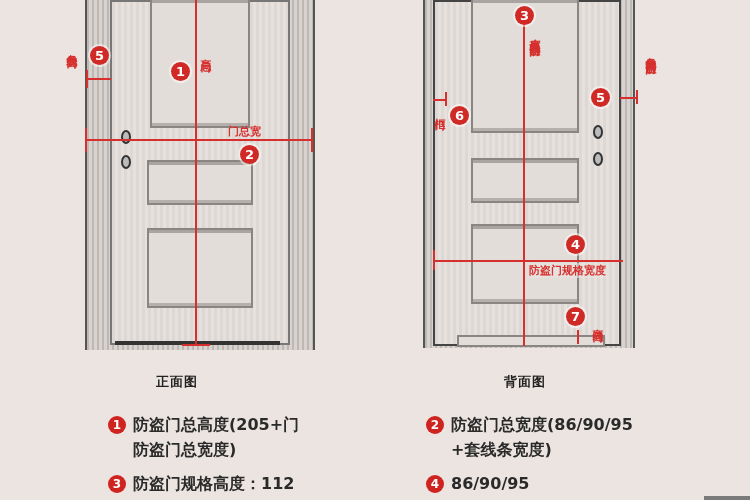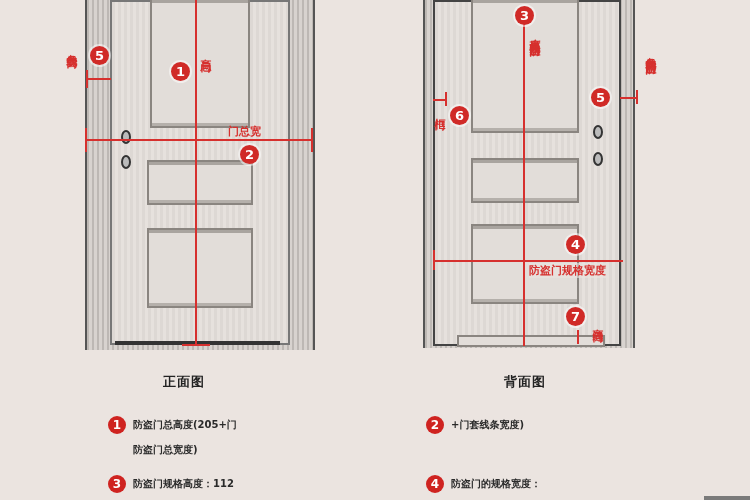--- a/index.html
+++ b/index.html
@@ -9,21 +9,21 @@
   .panel { position:absolute; border:2px solid #8a8580; box-shadow: inset 0 3px 0 #a9a49f, inset 0 -3px 0 #b5b0ab; background:#e2ddd9; box-sizing:border-box; }
   .rline-v { position:absolute; width:2px; background:#d6302e; }
   .rline-h { position:absolute; height:2px; background:#d6302e; }
   .badge { position:absolute; width:19px; height:19px; border-radius:50%; background:#d02a27; color:#fff; font-weight:bold; font-size:13px; line-height:19px; text-align:center; font-family:"DejaVu Sans", sans-serif; box-shadow:0 0 0 2px rgba(255,255,255,0.5); }
   .vlabel { position:absolute; color:#d6302e; font-size:11px; font-weight:bold; writing-mode:vertical-rl; text-orientation:upright; letter-spacing:-1px; line-height:12px; }
   .hlabel { position:absolute; color:#d6302e; font-size:11px; font-weight:bold; white-space:nowrap; }
   .knob { position:absolute; width:10px; height:14px; border:2px solid #333; border-radius:50%; box-sizing:border-box; background:#bbb; }
   .caption { position:absolute; font-size:13px; font-weight:bold; color:#222; letter-spacing:1px; }
   .legend-item { position:absolute; display:flex; align-items:flex-start; }
   .legend-num { width:18px; height:18px; border-radius:50%; background:#cf2320; color:#fff; font-weight:bold; font-size:12px; text-align:center; line-height:18px; margin-right:7px; flex:none; }
-  .legend-text { font-size:10px; font-weight:bold; color:#2a2a2a; line-height:25px; margin-top:-4px; }
+  .legend-text { font-size:16px; font-weight:bold; color:#2a2a2a; line-height:25px; margin-top:-4px; }
   .threshold { position:absolute; height:4px; background:#333; }
   .corner-bar { position:absolute; background:#7a7a7a; }
 </style>
 </head>
 <body>
 
 <div>
   <div class="casing" style="left:85px; top:0; width:230px; height:350px;"></div>
   <div class="leaf" style="left:110px; top:0; width:180px; height:345px;">
     <div class="panel" style="left:38px; top:-4px; width:100px; height:130px;"></div>
@@ -77,45 +77,45 @@
   <div class="badge" style="left:450px; top:106px;">6</div>
   <div class="badge" style="left:566px; top:307px;">7</div>
 
   <div class="vlabel" style="left:528px; top:36px;">防盗门规格高度</div>
   <div class="hlabel" style="left:529px; top:263px; background:rgba(235,228,224,0.6);">防盗门规格宽度</div>
   <div class="vlabel" style="left:644px; top:54px;">防盗门门套线条</div>
   <div class="vlabel" style="left:433px; top:110px;">门框</div>
   <div class="vlabel" style="left:591px; top:322px;">门缝高</div>
 </div>
 
-<div class="caption" style="left:163px; top:373px;">正面图</div>
+<div class="caption" style="left:156px; top:373px;">正面图</div>
 <div class="caption" style="left:504px; top:373px;">背面图</div>
 
 <div>
   <div class="legend-item" style="left:108px; top:416px;">
     <div class="legend-num">1</div>
     <div class="legend-text">
       <div>防盗门总高度(205+门</div>
       <div>防盗门总宽度)</div>
     </div>
   </div>
   <div class="legend-item" style="left:108px; top:475px;">
     <div class="legend-num">3</div>
     <div class="legend-text">
       <div>防盗门规格高度：112</div>
     </div>
   </div>
   <div class="legend-item" style="left:426px; top:416px;">
     <div class="legend-num">2</div>
     <div class="legend-text">
-      <div>+门套线条宽度)</div>
+      <div>防盗门总宽度(86/90/95</div>
+      <div>+套线条宽度)</div>
     </div>
   </div>
   <div class="legend-item" style="left:426px; top:475px;">
     <div class="legend-num">4</div>
     <div class="legend-text">
-      <div>防盗门的规格宽度：</div>
       <div>86/90/95</div>
     </div>
   </div>
 </div>
 
 <div class="corner-bar" style="left:704px; top:496px; width:46px; height:4px;"></div>
 
 </body></html>

